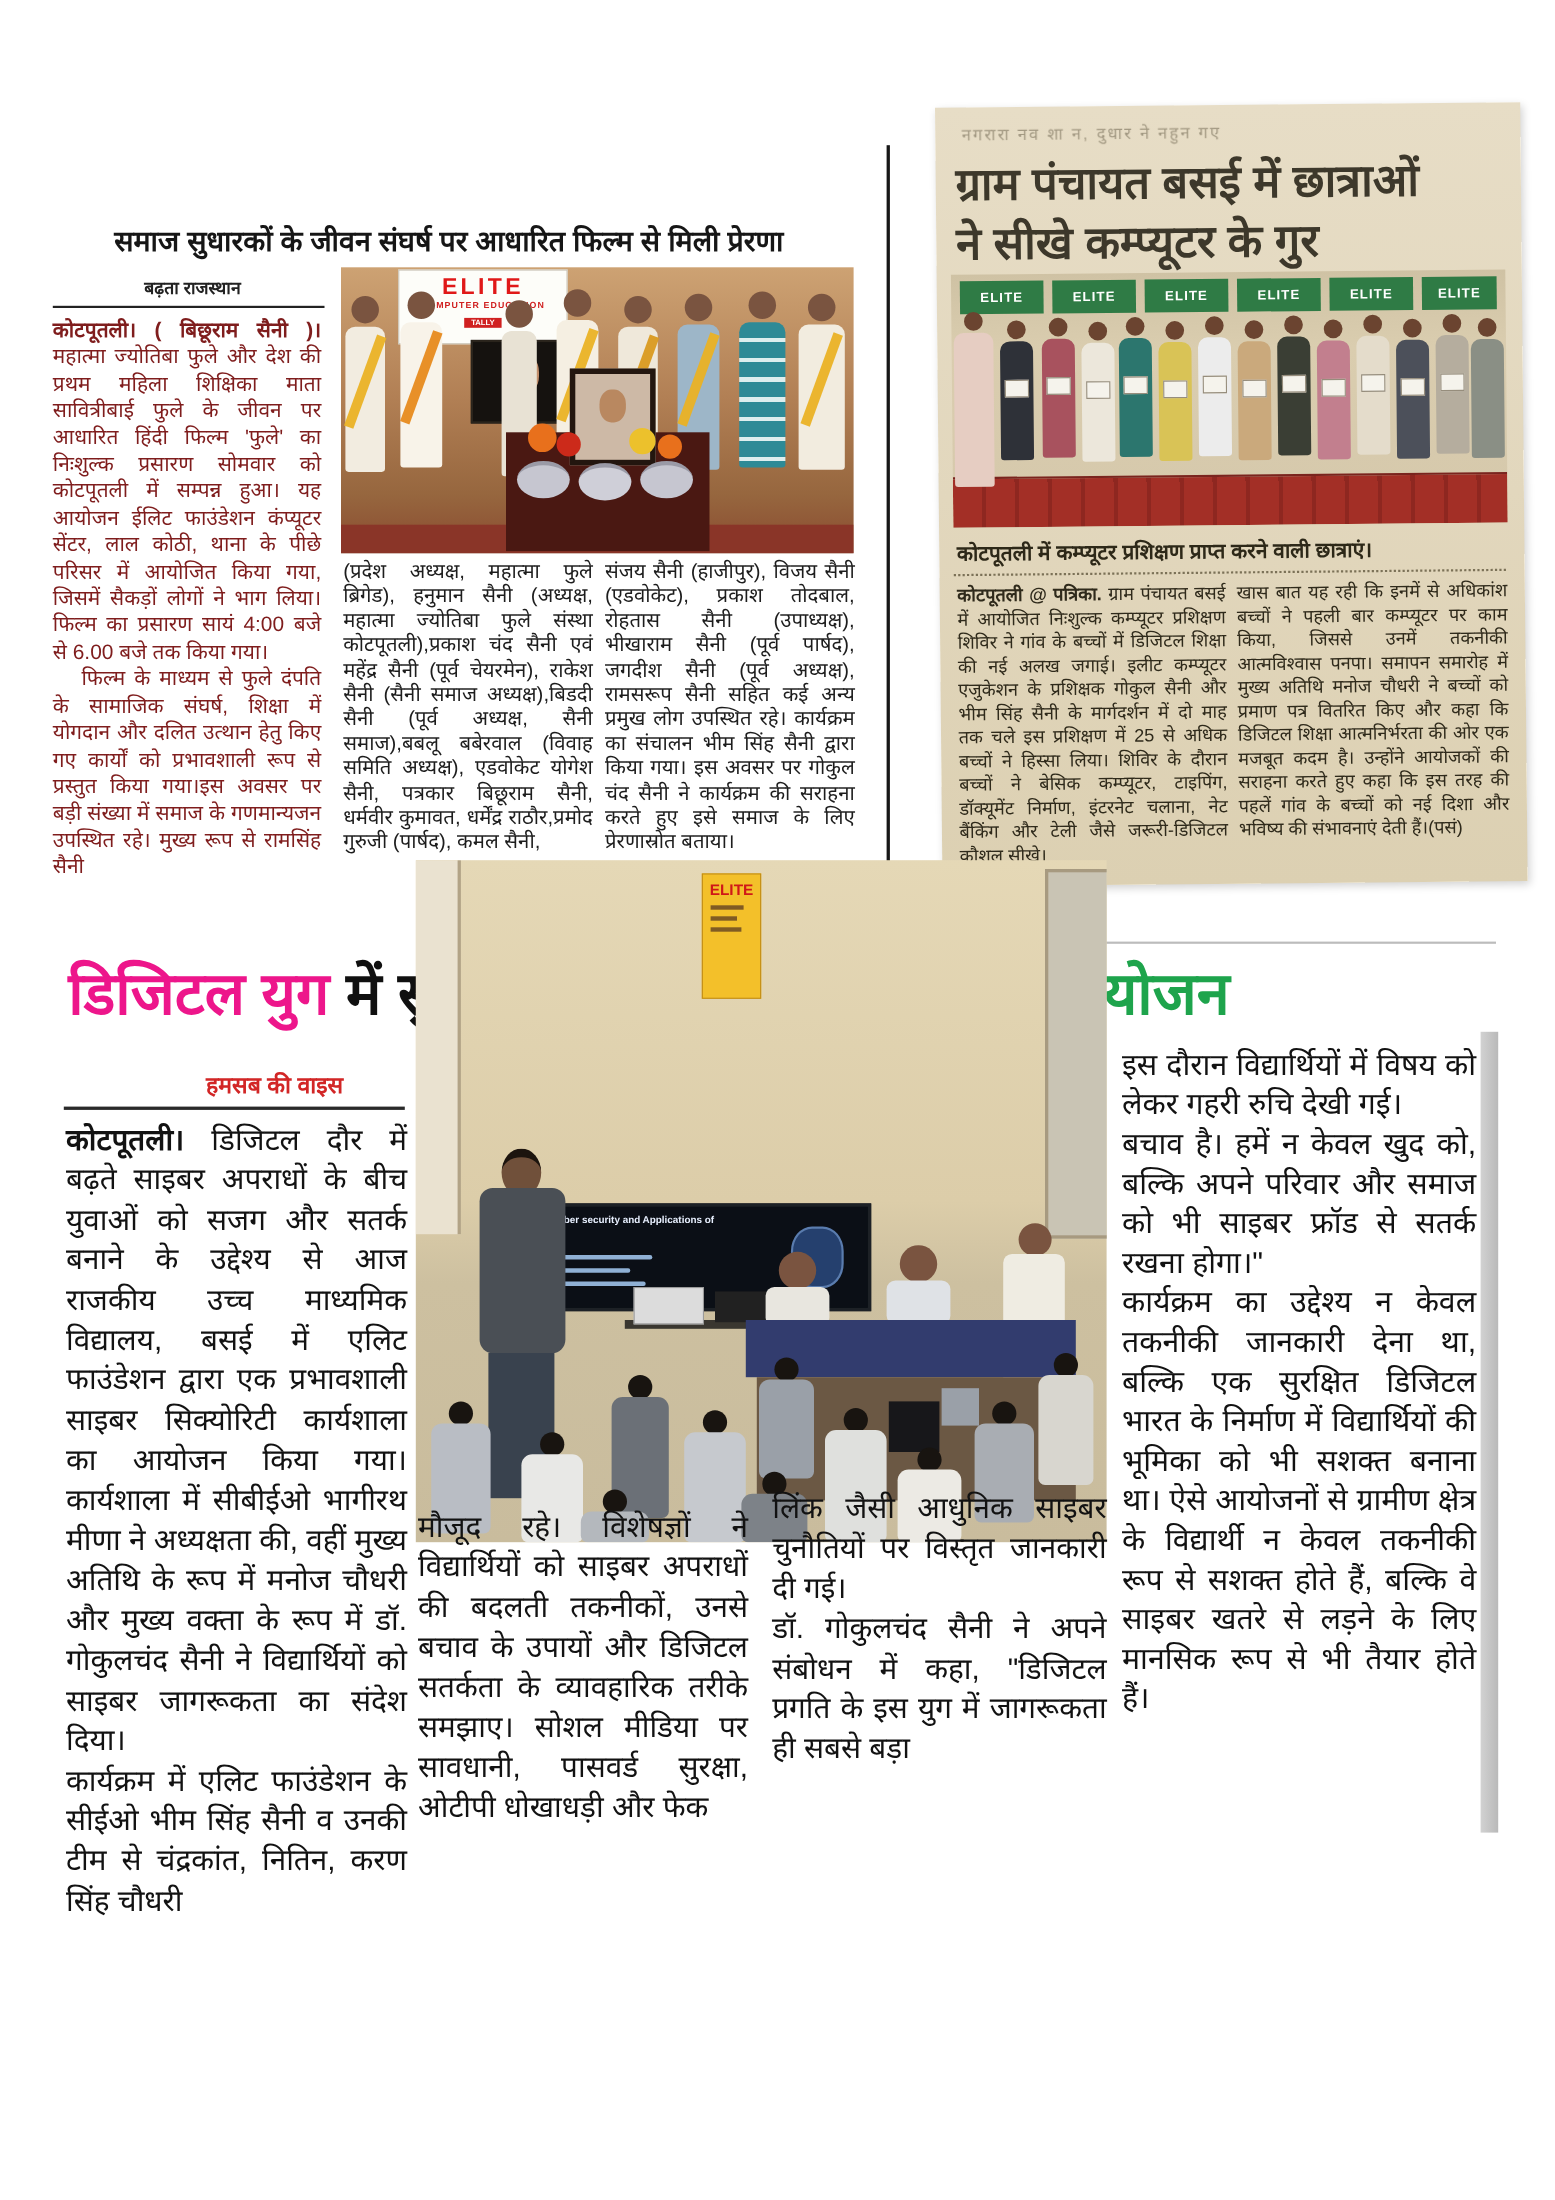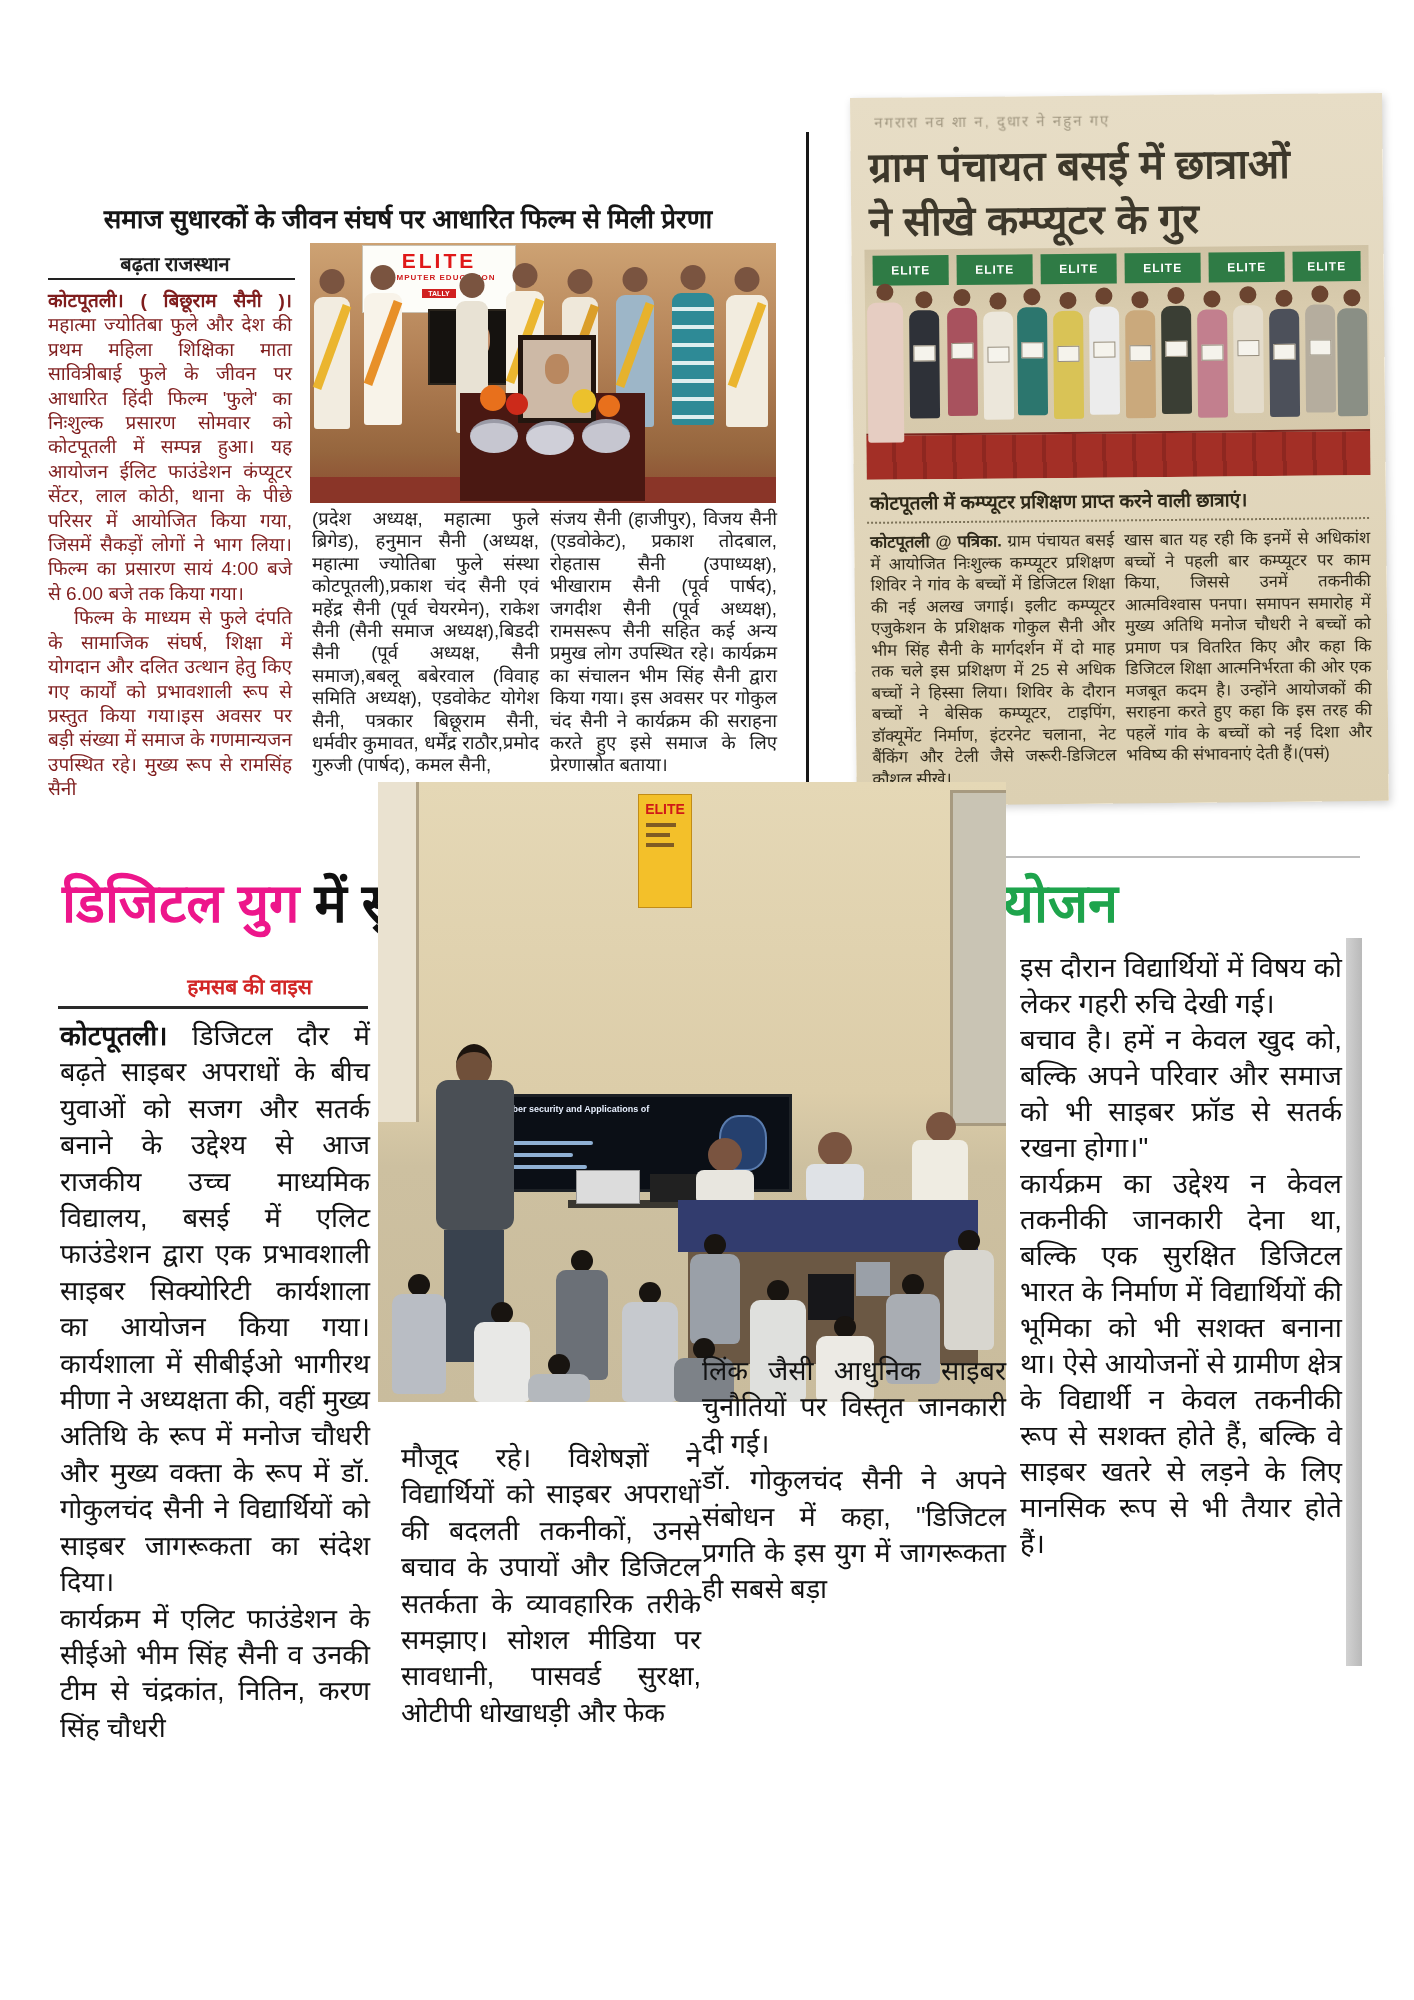--- a/index.html
+++ b/index.html
@@ -2,21 +2,21 @@
 <html><head>
 <meta charset="utf-8">
 <style>
   html,body{margin:0;padding:0;background:#ffffff;}
   .stage{position:relative;width:1414px;height:2000px;background:#ffffff;overflow:hidden;
          font-family:"Liberation Sans","DejaVu Sans",sans-serif;color:#1a1a1a;}
   .abs{position:absolute;}
   
   .a1-head{font-size:34px;font-weight:800;color:#0c0c0c;text-align:center;white-space:nowrap;}
   .a1-sub{font-size:26px;font-weight:700;color:#161616;text-align:center;white-space:nowrap;}
-  .a1-mast{font-size:20px;font-weight:700;color:#222;text-align:center;}
+  .a1-mast{font-size:16px;font-weight:700;color:#222;text-align:center;}
   .rule{background:#222;}
   .a1-body{font-size:19px;line-height:24.4px;text-align:justify;color:#7f1d1d;}
   .a1-body p{margin:0;}
   .a1-body p+p{text-indent:26px;}
   .a1-cap{font-size:18.5px;line-height:22.4px;text-align:justify;color:#1d1d1d;}
   .lead{font-weight:700;}
   
   .photo{position:absolute;overflow:hidden;}
   .pn{position:absolute;}
   .pn::before{content:"";position:absolute;left:50%;transform:translateX(-50%);top:0;
@@ -258,21 +258,21 @@
     <div class="sit" style="left:244px;top:500px;width:56px;height:120px;--c:#c6c9ce;"></div>
     <div class="sit" style="left:312px;top:452px;width:50px;height:110px;--c:#9aa0a8;"></div>
     <div class="sit" style="left:372px;top:498px;width:56px;height:122px;--c:#dfe0dd;"></div>
     <div class="sit" style="left:296px;top:556px;width:60px;height:64px;--c:#7d8288;"></div>
     <div class="sit" style="left:150px;top:572px;width:62px;height:48px;--c:#b4b8bd;"></div>
     <div class="sit" style="left:438px;top:534px;width:58px;height:86px;--c:#eceae4;"></div>
     <div class="sit" style="left:508px;top:492px;width:54px;height:110px;--c:#a9adb3;"></div>
     <div class="sit" style="left:566px;top:448px;width:50px;height:120px;--c:#d8d6cf;"></div>
   </div>
 
-  <div class="abs a3-body" style="left:380px;top:1440px;width:300px;margin-left:21px;">मौजूद रहे। विशेषज्ञों ने विद्यार्थियों को साइबर अपराधों की बदलती तकनीकों, उनसे बचाव के उपायों और डिजिटल सतर्कता के व्यावहारिक तरीके समझाए। सोशल मीडिया पर सावधानी, पासवर्ड सुरक्षा, ओटीपी धोखाधड़ी और फेक</div>
+  <div class="abs a3-body" style="left:380px;top:1370px;width:300px;">मौजूद रहे। विशेषज्ञों ने विद्यार्थियों को साइबर अपराधों की बदलती तकनीकों, उनसे बचाव के उपायों और डिजिटल सतर्कता के व्यावहारिक तरीके समझाए। सोशल मीडिया पर सावधानी, पासवर्ड सुरक्षा, ओटीपी धोखाधड़ी और फेक</div>
 
   <div class="abs a3-body" style="left:702px;top:1353px;width:304px;">
     <p>लिंक जैसी आधुनिक साइबर चुनौतियों पर विस्तृत जानकारी दी गई।</p>
     <p>डॉ. गोकुलचंद सैनी ने अपने संबोधन में कहा, "डिजिटल प्रगति के इस युग में जागरूकता ही सबसे बड़ा</p>
   </div>
 
   <div class="abs a3-body" style="left:1020px;top:950px;width:322px;font-size:27.5px;line-height:36px;">
     <p>इस दौरान विद्यार्थियों में विषय को लेकर गहरी रुचि देखी गई।</p>
     <p>बचाव है। हमें न केवल खुद को, बल्कि अपने परिवार और समाज को भी साइबर फ्रॉड से सतर्क रखना होगा।"</p>
     <p>कार्यक्रम का उद्देश्य न केवल तकनीकी जानकारी देना था, बल्कि एक सुरक्षित डिजिटल भारत के निर्माण में विद्यार्थियों की भूमिका को भी सशक्त बनाना था। ऐसे आयोजनों से ग्रामीण क्षेत्र के विद्यार्थी न केवल तकनीकी रूप से सशक्त होते हैं, बल्कि वे साइबर खतरे से लड़ने के लिए मानसिक रूप से भी तैयार होते हैं।</p>

